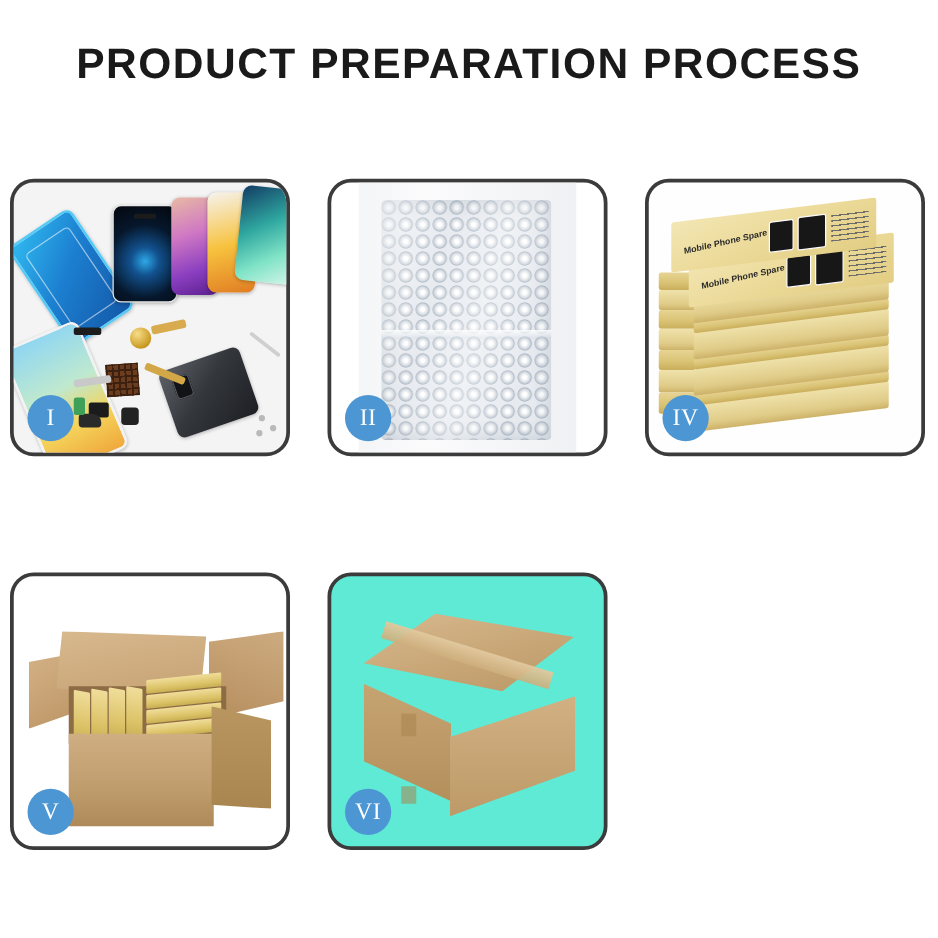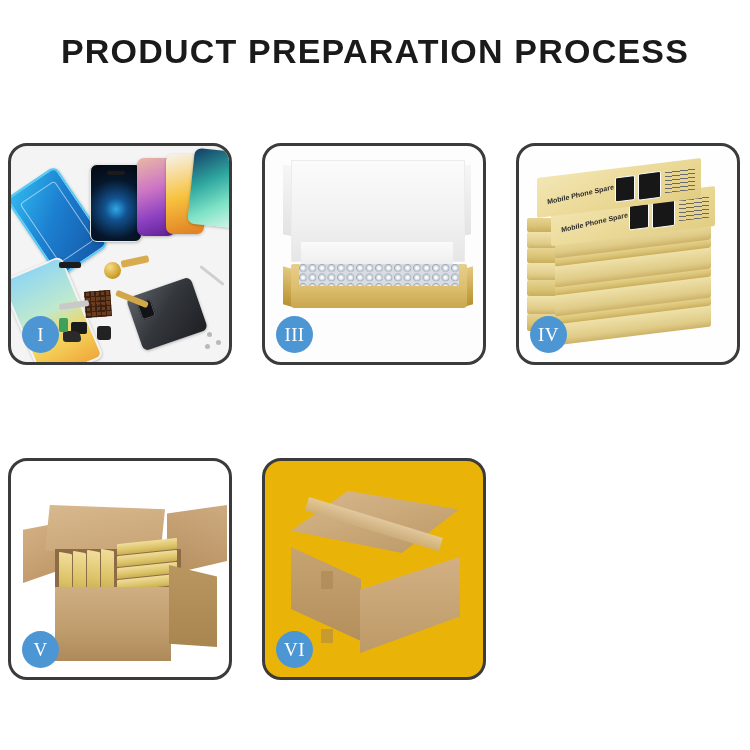--- a/index.html
+++ b/index.html
@@ -194,21 +194,21 @@
     background:#8d6c45;}
   .c-front{position:absolute;left:44px;top:126px;width:116px;height:74px;
     background:linear-gradient(180deg,#cfae82 0%,#bf9c6c 60%,#ae8a5a 100%);}
   .c-right{position:absolute;left:158px;top:104px;width:48px;height:82px;
     background:linear-gradient(180deg,#b9965f 0%,#a98550 100%);
     clip-path:polygon(0 0,100% 14%,100% 100%,0 96%);}
   .ybar{position:absolute;background:linear-gradient(180deg,#f0dd9a,#dcc368 65%,#c9ae52);
     border-radius:1px;}
 
   
-  .p6{background:#eab308;}
+  .p6{background:#5eead4;}
   .k-top{position:absolute;left:26px;top:30px;width:168px;height:62px;
     background:linear-gradient(165deg,#d7b98f 0%,#c8a676 55%,#bb9866 100%);
     clip-path:polygon(34% 0,100% 30%,66% 100%,0 64%);}
   .k-left{position:absolute;left:26px;top:86px;width:70px;height:94px;
     background:linear-gradient(180deg,#c6a472 0%,#b38f5c 100%);
     clip-path:polygon(0 0,100% 34%,100% 100%,0 66%);}
   .k-right{position:absolute;left:95px;top:96px;width:100px;height:96px;
     background:linear-gradient(180deg,#d2b083 0%,#bd9a67 100%);
     clip-path:polygon(0 34%,100% 0,100% 62%,0 100%);}
   .k-tape{position:absolute;left:44px;top:36px;width:140px;height:14px;
@@ -247,34 +247,30 @@
         <div class="spk"></div>
         <div class="grn"></div>
         <div class="wire"></div>
         <div class="scr" style="left:196px;top:186px"></div>
         <div class="scr" style="left:205px;top:194px"></div>
         <div class="scr" style="left:194px;top:198px"></div>
       </div>
       <div class="badge">I</div>
     </div>
 
-
-    <div class="panel p3">
-      <div class="stage">
-        <div class="lid-l"></div>
-        <div class="lid-r"></div>
-        <div class="lid"></div>
-        <div class="foam"></div>
-        <div class="tray-lft"></div>
-        <div class="tray-rgt"></div>
-        <div class="tray"></div>
-        <div class="tray-in"></div>
-      </div>
-      <div class="badge">III</div>
-    </div>
+    <div class="panel p2">
+      <div class="stage">
+        <div class="bw-bg"></div>
+        <div class="bw"></div>
+        <div class="bw-fold"></div>
+        <div class="bw-sheen"></div>
+      </div>
+      <div class="badge">II</div>
+    </div>
+
 
     <div class="panel p4">
       <div class="stage">
 
         <div class="box box-side" style="left:8px;top:72px;width:46px;height:14px;"></div>
         <div class="box box-front" style="left:8px;top:86px;width:46px;height:16px;"></div>
         <div class="box box-side" style="left:8px;top:102px;width:46px;height:15px;"></div>
         <div class="box box-front" style="left:8px;top:117px;width:46px;height:17px;"></div>
         <div class="box box-side" style="left:8px;top:134px;width:46px;height:16px;"></div>
         <div class="box box-front" style="left:8px;top:150px;width:46px;height:18px;"></div>

